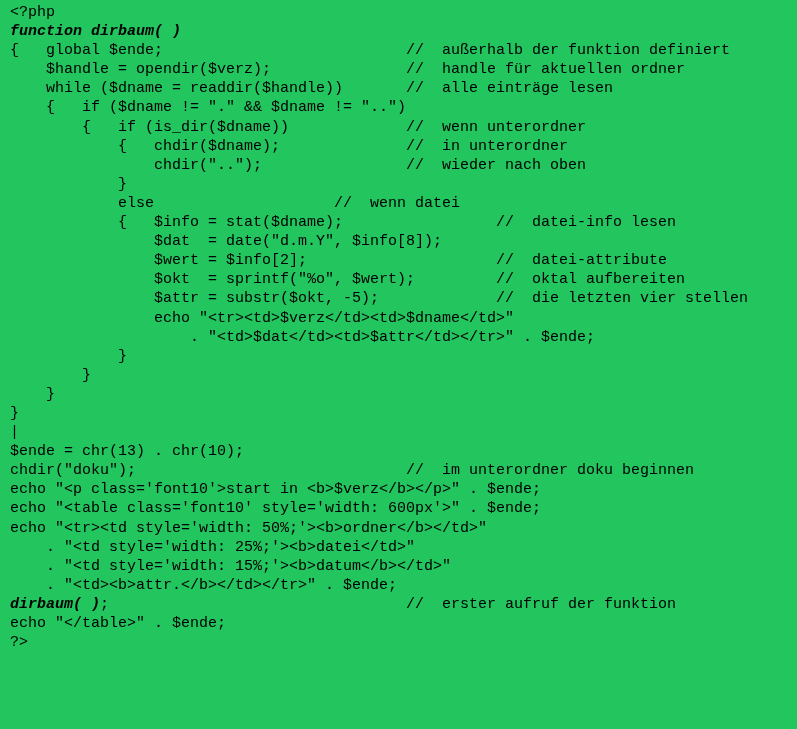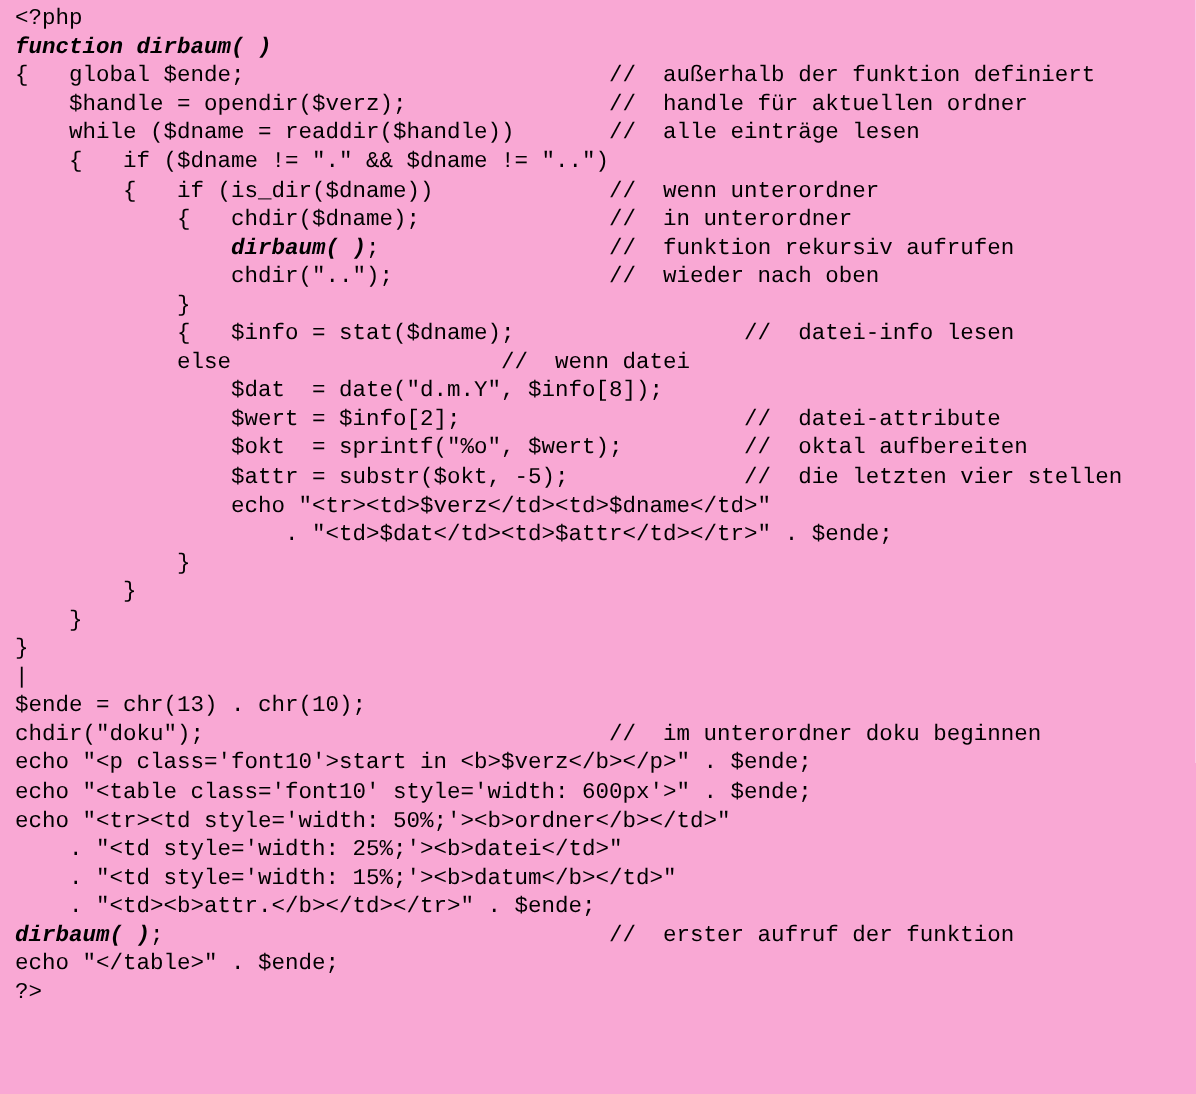--- a/index.html
+++ b/index.html
@@ -14,46 +14,45 @@
   }
   .code-listing {
     box-sizing: border-box;
     width: 797px;
     height: 729px;
     padding: 3px 0 0 10px;
     font-family: "Liberation Mono", monospace;
     font-size: 15px;
     line-height: 19.1px;
     color: #000000;
-    background: #f9a8d4;
+    background: #22c55e;
   }
   .code-line {
     white-space: pre;
     height: 19.1px;
   }
   .code-line span { white-space: pre; }
   .bold { font-weight: bold; font-style: italic; }
 </style>
 </head>
 <body>
 
 <div class="code-listing">
     <div class="code-line"><span class="">&lt;?php</span></div>
     <div class="code-line"><span class="bold">function dirbaum( )</span></div>
     <div class="code-line"><span class="">{   global $ende;                           //  außerhalb der funktion definiert</span></div>
     <div class="code-line"><span class="">    $handle = opendir($verz);               //  handle für aktuellen ordner</span></div>
     <div class="code-line"><span class="">    while ($dname = readdir($handle))       //  alle einträge lesen</span></div>
     <div class="code-line"><span class="">    {   if ($dname != "." &amp;&amp; $dname != "..")</span></div>
     <div class="code-line"><span class="">        {   if (is_dir($dname))             //  wenn unterordner</span></div>
     <div class="code-line"><span class="">            {   chdir($dname);              //  in unterordner</span></div>
-    <div class="code-line"><span class="">                </span><span class="bold">dirbaum( )</span><span class="">;                 //  funktion rekursiv aufrufen</span></div>
     <div class="code-line"><span class="">                chdir("..");                //  wieder nach oben</span></div>
     <div class="code-line"><span class="">            }</span></div>
+    <div class="code-line"><span class="">            else                    //  wenn datei</span></div>
     <div class="code-line"><span class="">            {   $info = stat($dname);                 //  datei-info lesen</span></div>
-    <div class="code-line"><span class="">            else                    //  wenn datei</span></div>
     <div class="code-line"><span class="">                $dat  = date("d.m.Y", $info[8]);</span></div>
     <div class="code-line"><span class="">                $wert = $info[2];                     //  datei-attribute</span></div>
     <div class="code-line"><span class="">                $okt  = sprintf("%o", $wert);         //  oktal aufbereiten</span></div>
     <div class="code-line"><span class="">                $attr = substr($okt, -5);             //  die letzten vier stellen</span></div>
     <div class="code-line"><span class="">                echo "&lt;tr&gt;&lt;td&gt;$verz&lt;/td&gt;&lt;td&gt;$dname&lt;/td&gt;"</span></div>
     <div class="code-line"><span class="">                    . "&lt;td&gt;$dat&lt;/td&gt;&lt;td&gt;$attr&lt;/td&gt;&lt;/tr&gt;" . $ende;</span></div>
     <div class="code-line"><span class="">            }</span></div>
     <div class="code-line"><span class="">        }</span></div>
     <div class="code-line"><span class="">    }</span></div>
     <div class="code-line"><span class="">}</span></div>

